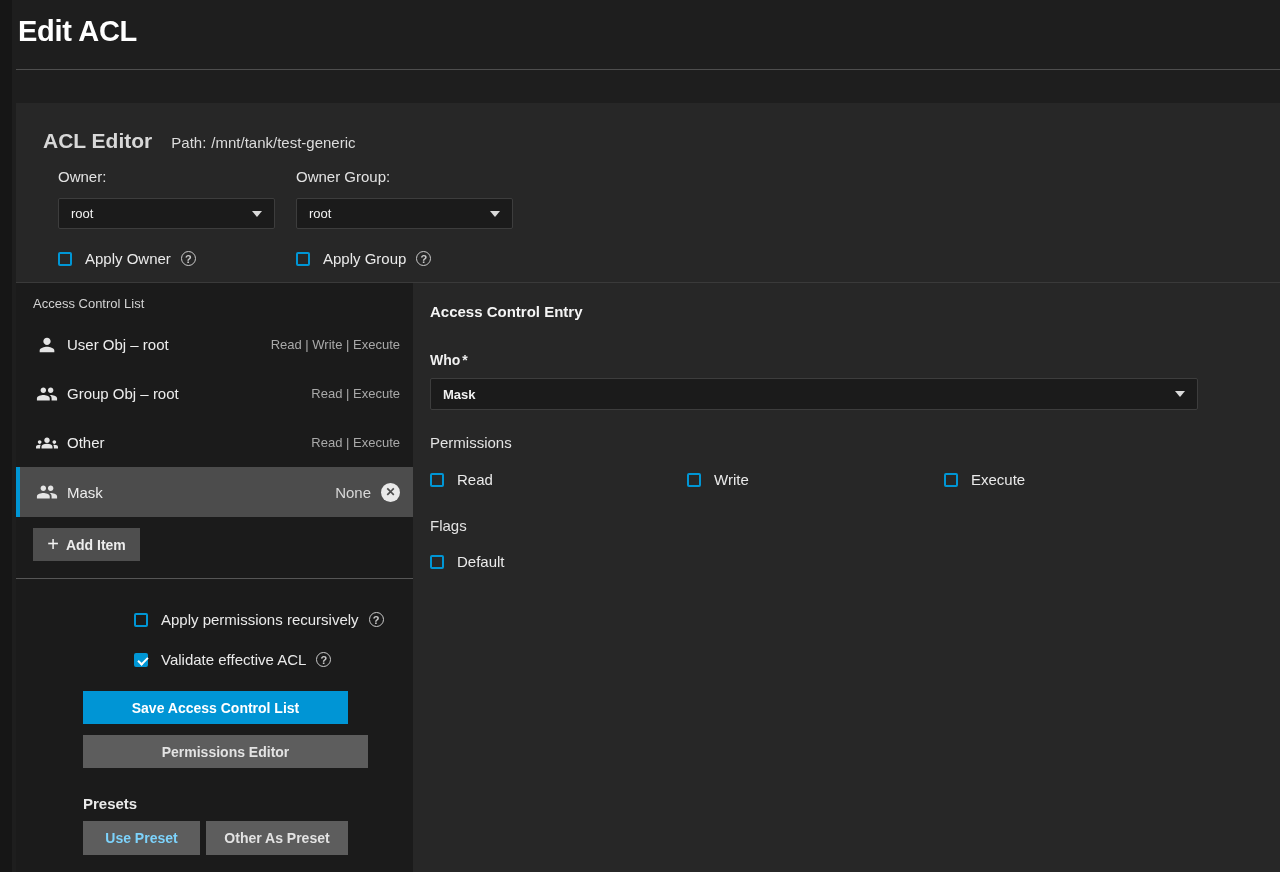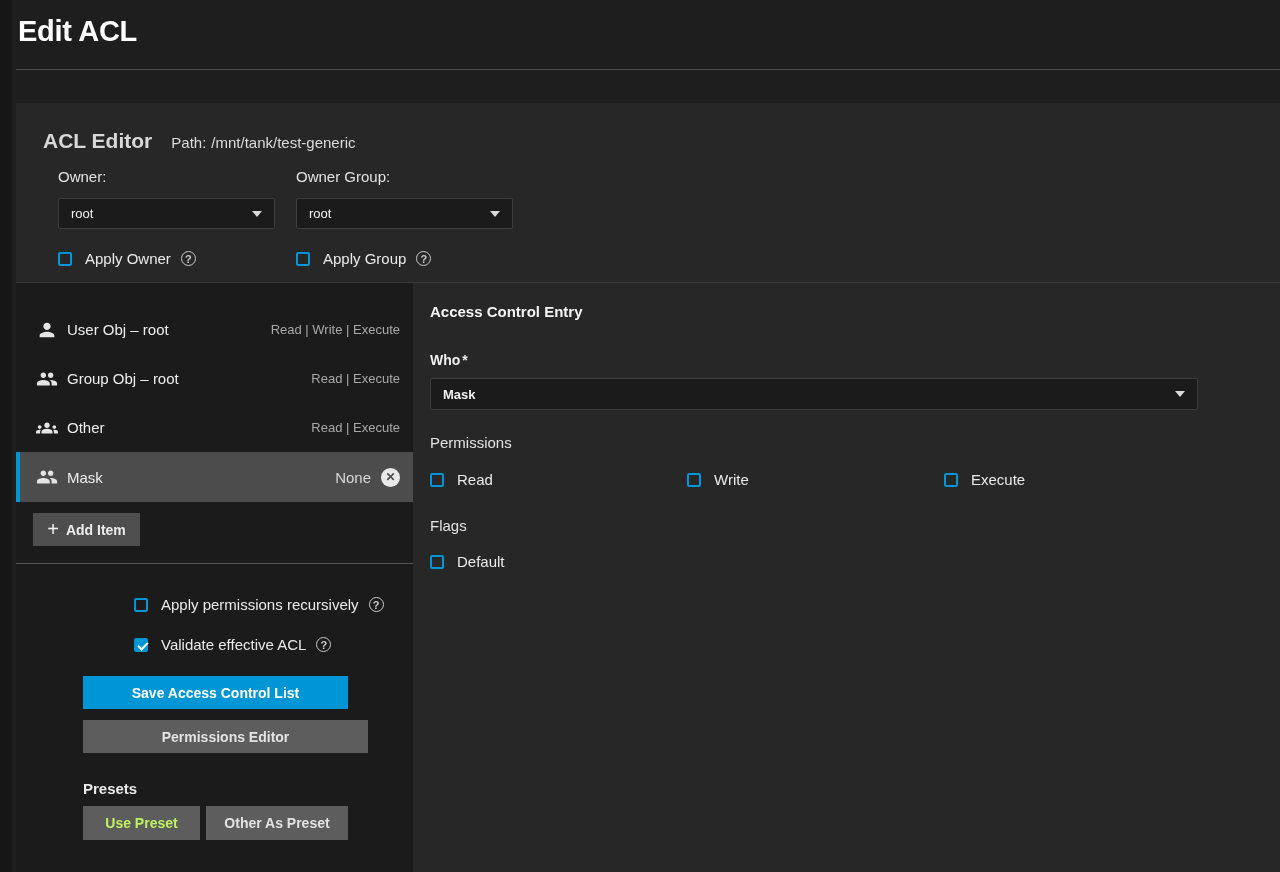--- a/index.html
+++ b/index.html
@@ -86,21 +86,21 @@
   .panel-footer { padding:32px 0 0 67px; }
   .foot-cb-row { display:flex; align-items:center; margin-left:6px; margin-bottom:23px;padding-left:45px; }
   .btn {
     display:block; font-family:inherit; border:none; cursor:pointer;
     font-size:14px; font-weight:700;
   }
   .save-btn { width:265px; height:33px; background:#0095d5; color:#ffffff; margin-top:13px; }
   .perm-editor-btn { width:285px; height:33px; background:#5d5d5d; color:#e3e3e3; margin-top:11px; }
   .presets-title { margin-top:27px; font-size:15px; font-weight:700; color:#eaeaea; }
   .preset-btns { margin-top:9px; display:flex; gap:6px; }
-  .use-preset-btn { width:117px; height:34px; background:#5d5d5d; color:#bef264; }
+  .use-preset-btn { width:117px; height:34px; background:#5d5d5d; color:#7dd3fc; }
   .save-preset-btn { width:142px; height:34px; background:#5d5d5d; color:#e3e3e3; }
 
   .right-panel { flex:1; background:#272727; padding:20px 0 0 17px; }
   .entry-title { font-size:15px; font-weight:700; color:#f4f4f4; }
   .who-label { margin-top:32px; font-size:14px; font-weight:700; color:#f0f0f0; }
   .who-label .req { margin-left:2px; }
   .who-select { margin-top:10px; width:768px; height:32px; font-weight:600; }
   .group-title { font-size:15px; color:#e3e3e3; }
   .perm-title { margin-top:24px; }
   .perm-grid { margin-top:20px; display:flex; }
@@ -151,20 +151,21 @@
           <span class="cb-label">Apply Group</span>
           <span class="help">?</span>
         </div>
       </div>
     </div>
   </section>
 
   <div class="body-row">
 
     <aside class="left-panel">
+      <div class="list-title">Access Control List</div>
 
       <div class="acl-rows">
 
         <div class="acl-row">
           <span class="row-icon">
             <svg viewBox="0 0 24 24">
                 <path d="M12 12c2.21 0 4-1.79 4-4s-1.79-4-4-4-4 1.79-4 4 1.79 4 4 4zm0 2c-2.67 0-8 1.34-8 4v2h16v-2c0-2.66-5.33-4-8-4z"></path>
               </svg>
           </span>
           <span class="row-label">User Obj – root</span>

